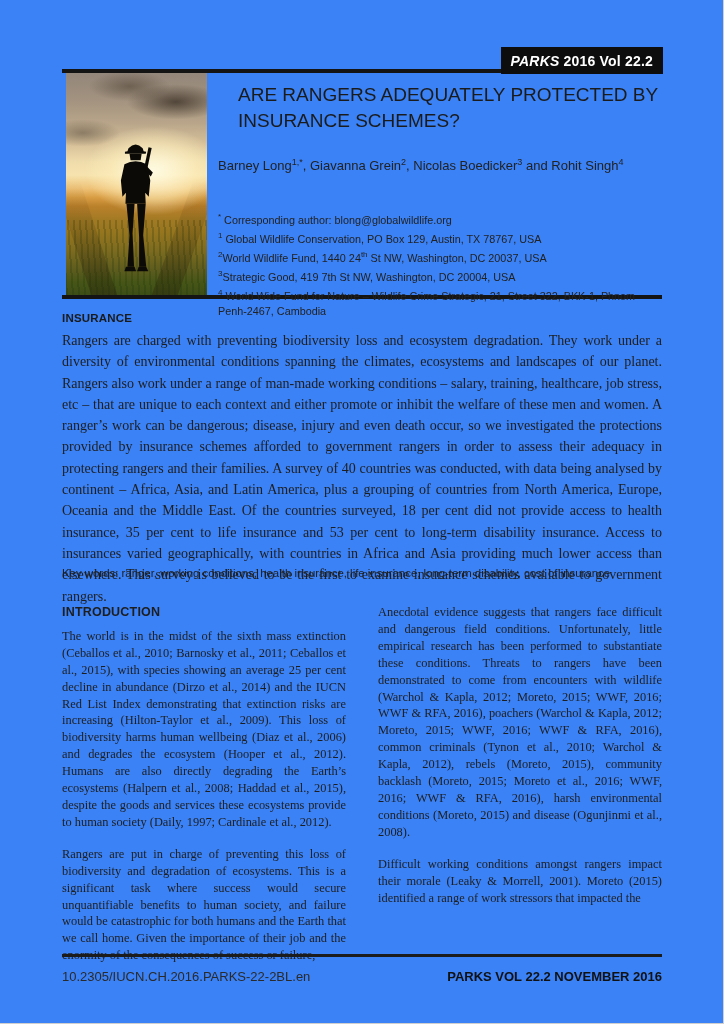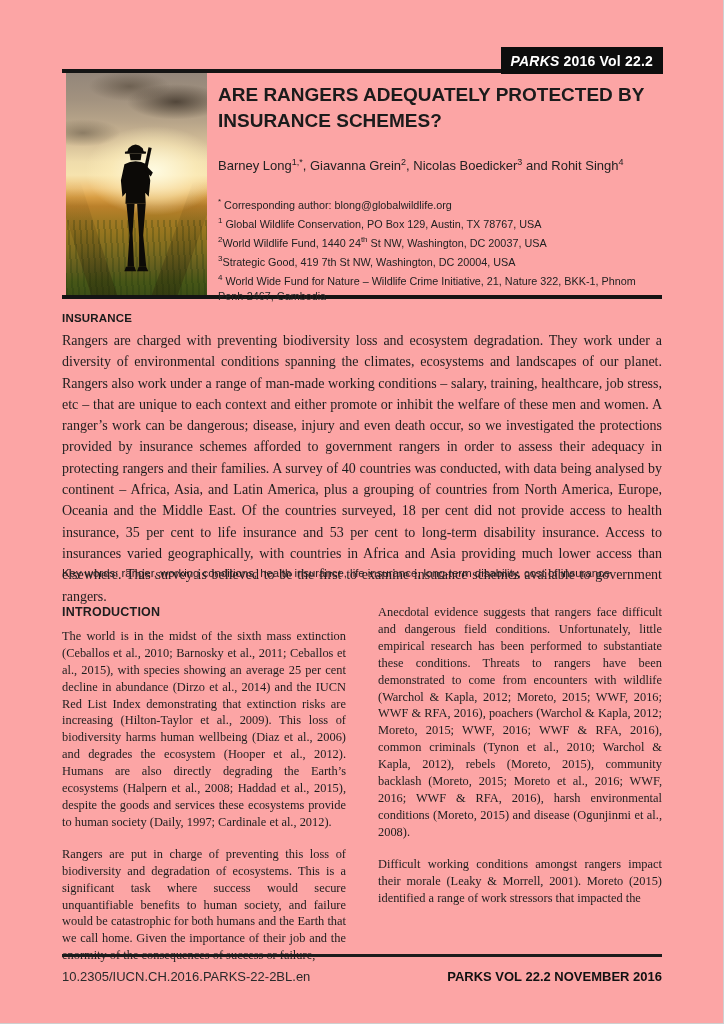--- a/index.html
+++ b/index.html
@@ -1,18 +1,18 @@
 <!DOCTYPE html>
 <html><head>
 <meta charset="utf-8">
 <style>
   * { margin:0; padding:0; box-sizing:border-box; }
   html,body { background:#ffffff; }
   .page {
-    position:relative; width:724px; height:1024px; background:#fca5a5;
+    position:relative; width:724px; height:1024px; background:#3b82f6;
     font-family:"Liberation Sans", sans-serif; color:#1a1a1a; overflow:hidden;
     border-right:1px solid #cfcfcf; border-bottom:1px solid #cfcfcf;
   }
   
   .header-rule { position:absolute; left:62px; top:69px; width:462px; height:4px; background:#141414; }
   .badge {
     position:absolute; top:47px; right:60px; height:27px; background:#0d0d0d; color:#ffffff;
     display:flex; align-items:center; padding:0 10px; font-size:14px; font-weight:600; letter-spacing:.2px;
   }
   .badge .it { font-style:italic; margin-right:4px; }
@@ -41,24 +41,24 @@
   .track-r { right:10px; transform:skewX(-20deg); }
   .vignette {
     position:absolute; inset:0;
     background:radial-gradient(ellipse 120% 110% at 50% 45%, rgba(0,0,0,0) 62%, rgba(20,14,4,.45) 100%);
   }
   .silhouette { position:absolute; left:50%; bottom:4px; height:152px; transform:translateX(-52%); }
   
   .photo-rule { position:absolute; left:62px; top:295px; width:600px; height:4px; background:#141414; }
   
   .title-block { position:absolute; left:218px; top:82px; width:444px; }
-  .title { font-size:19px; line-height:26px; font-weight:bold; color:#1b1b1b; }
+  .title { font-size:19px; line-height:26px; font-weight:normal; color:#1b1b1b;margin-left:20px; }
   .authors { margin-top:23px; font-size:13px; color:#222; }
   .authors sup { font-size:9px; }
-  .affils { margin-top:21px; font-size:10.8px; line-height:15.4px; color:#222; }
+  .affils { margin-top:36px; font-size:10.8px; line-height:15.4px; color:#222; }
   .affils sup { font-size:8px; }
   
   .abstract-head { position:absolute; left:62px; top:312px; font-size:11.5px; font-weight:bold; letter-spacing:.2px; }
   .abstract-body {
     position:absolute; left:62px; top:330px; width:600px;
     font-family:"Liberation Serif", serif; font-size:14px; line-height:21.3px;
     text-align:justify; color:#1e1e1e;
   }
   .keywords { position:absolute; left:62px; top:567px; width:600px; font-size:11.4px; color:#1e1e1e; }
   .keywords b { font-weight:normal; }
@@ -108,21 +108,21 @@
   <div class="title-block">
     <div class="title">ARE RANGERS ADEQUATELY PROTECTED BY INSURANCE SCHEMES?</div>
     <div class="authors">
       <span>Barney Long</span><sup>1,*</sup><span>,  Giavanna Grein</span><sup>2</sup><span>, Nicolas Boedicker</span><sup>3</sup><span> and Rohit Singh</span><sup>4</sup>
     </div>
     <div class="affils">
       <div><sup>*</sup><span> Corresponding author: blong@globalwildlife.org</span></div>
       <div><sup>1</sup><span> Global Wildlife Conservation, PO Box 129, Austin, TX 78767, USA</span></div>
       <div><sup>2</sup><span>World Wildlife Fund, 1440 24</span><sup>th</sup><span> St NW, Washington, DC 20037, USA</span></div>
       <div><sup>3</sup><span>Strategic Good, 419 7th St NW, Washington, DC 20004, USA</span></div>
-      <div><sup>4</sup><span> World Wide Fund for Nature – Wildlife Crime Initiative, 21, Nature 322, BKK-1, Phnom Penh-2467, Cambodia</span></div>
+      <div><sup>4</sup><span> World Wide Fund for Nature – Wildlife Crime Strategic, 21, Street 322, BKK-1, Phnom Penh-2467, Cambodia</span></div>
     </div>
   </div>
 
   <div class="abstract-head">INSURANCE</div>
   <div class="abstract-body">Rangers are charged with preventing biodiversity loss and ecosystem degradation. They work under a diversity of environmental conditions spanning the climates, ecosystems and landscapes of our planet. Rangers also work under a range of man-made working conditions – salary, training, healthcare, job stress, etc – that are unique to each context and either promote or inhibit the welfare of these men and women. A ranger’s work can be dangerous; disease, injury and even death occur, so we investigated the protections provided by insurance schemes afforded to government rangers in order to assess their adequacy in protecting rangers and their families. A survey of 40 countries was conducted, with data being analysed by continent – Africa, Asia, and Latin America, plus a grouping of countries from North America, Europe, Oceania and the Middle East. Of the countries surveyed, 18 per cent did not provide access to health insurance, 35 per cent to life insurance and 53 per cent to long-term disability insurance. Access to insurances varied geographically, with countries in Africa and Asia providing much lower access than elsewhere. This survey is believed to be the first to examine insurance schemes available to government rangers.</div>
 
   <div class="keywords">
     <b>Key words</b><span>: ranger, working conditions, health insurance, life insurance, long-term disability, cost of insurance</span>
   </div>
 

